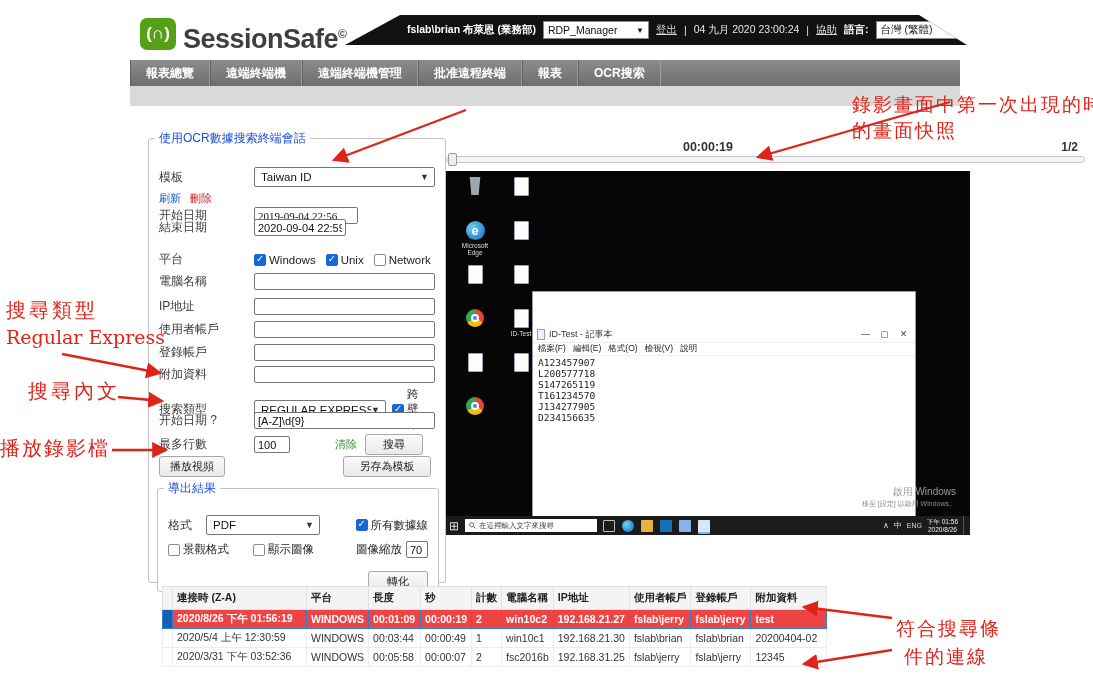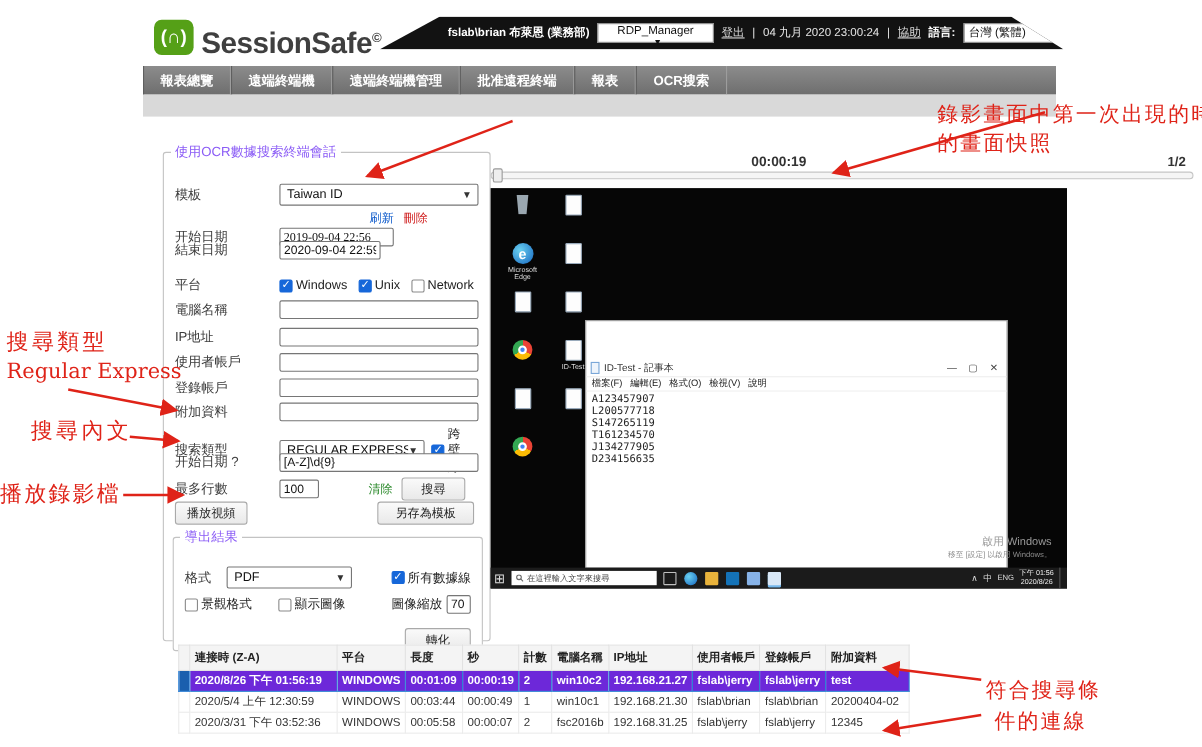--- a/index.html
+++ b/index.html
@@ -26,21 +26,21 @@
 
   
   .nav { position:absolute; left:130px; top:60px; width:830px; height:26px;
          background:linear-gradient(#8c8c8c,#6e6e6e); display:flex; align-items:stretch; }
   .nav-item { display:flex; align-items:center; padding:0 15px; color:#fff; font-size:12px; font-weight:bold;
               border-right:1px solid #9d9d9d; border-left:1px solid #5f5f5f; cursor:pointer; white-space:nowrap; }
   .subnav { position:absolute; left:130px; top:86px; width:830px; height:20px; background:#d9d9d9; }
 
   
   fieldset { border:1px solid #c3c3c3; border-radius:3px; background:#fff; }
-  legend { font-size:12px; color:#8b5cf6; padding:0 4px; margin-left:6px; }
+  legend { font-size:12px; color:#1d4ed8; padding:0 4px; margin-left:6px; }
   .form-box { position:absolute; left:148px; top:130px; width:298px; height:453px; }
   .frow { position:absolute; left:10px; right:10px; display:flex; align-items:center; }
   .flabel { width:95px; font-size:12px; color:#3c3c3c; flex:none; }
   .sel { display:flex; align-items:center; justify-content:space-between; border:1px solid #767676;
          border-radius:2px; background:#fff; height:20px; padding:0 5px 0 6px; font-size:11.5px; color:#111; cursor:pointer; }
   .sel .chev { font-size:9px; color:#333; }
   .inp { border:1px solid #767676; border-radius:2px; height:17px; font-size:11px; padding:0 3px;
          color:#111; font-family:"Liberation Sans",sans-serif; }
   .lnk { font-size:11px; cursor:pointer; }
   .lnk-refresh { color:#0a58ca; }
@@ -104,21 +104,21 @@
   .tray-eng { font-size:7px; }
   .tray-clock { font-size:6.5px; line-height:7.5px; color:#eee; text-align:center; }
   .show-desktop { width:4px; height:19px; border-left:1px solid #555; cursor:pointer; }
 
   
   .rtable { position:absolute; left:162px; top:586px; border-collapse:collapse; background:#fff;
             font-size:10.5px; color:#333; table-layout:fixed; }
   .rtable th { background:#f4f4f4; font-weight:bold; text-align:left; padding:4px 4px; color:#222;
                border:1px solid #e2e2e2; white-space:nowrap; overflow:hidden; }
   .rtable td { padding:2px 4px; border:1px solid #ececec; white-space:nowrap; overflow:hidden; height:17px; }
-  .rtable tr.sel-row td { background:#6d28d9; color:#fff; font-weight:bold; border-color:#2f80d4; }
+  .rtable tr.sel-row td { background:#ef4444; color:#fff; font-weight:bold; border-color:#2f80d4; }
   .rtable tr.sel-row td:first-child { background:#1a5fae; }
 
   
   .anno { position:absolute; color:#df2318; font-family:"DejaVu Serif", serif; z-index:40; white-space:nowrap; }
   .an-snapshot { left:852px; top:91px; font-size:19px; letter-spacing:2px; line-height:26px; }
   .an-type { left:6px; top:297px; font-size:20px; letter-spacing:3px; line-height:27px; }
   .an-type .en { font-size:19px; letter-spacing:0; }
   .an-content { left:28px; top:378px; font-size:20px; letter-spacing:3px; }
   .an-play { left:0px; top:435px; font-size:20px; letter-spacing:2px; }
   .an-match { left:896px; top:614px; font-size:19px; letter-spacing:2px; line-height:28px; }
@@ -129,21 +129,21 @@
 
 <div class="app">
 
   <div class="logo">
     <div class="logo-icon">(∩)</div>
     <div class="logo-text"><span>SessionSafe</span><span class="logo-sup">©</span></div>
   </div>
 
   <div class="topbar">
     <span class="tb-user">fslab\brian 布萊恩 (業務部)</span>
-    <span class="hsel" style="width:106px;flex-direction:column;">
+    <span class="hsel" style="width:106px;">
         <span>RDP_Manager</span>
         <span class="chev">▼</span>
       </span>
     <span class="tb-link">登出</span>
     <span class="tb-sep">|</span>
     <span class="tb-date">04 九月 2020  23:00:24</span>
     <span class="tb-sep">|</span>
     <span class="tb-link">協助</span>
     <span class="tb-lang-label">語言:</span>
     <span class="hsel" style="width:86px;">
@@ -165,21 +165,21 @@
   <fieldset class="form-box">
     <legend>使用OCR數據搜索終端會話</legend>
 
     <div class="frow" style="top:20px;">
       <span class="flabel">模板</span>
       <span class="sel" style="width:187px;">
           <span>Taiwan ID</span>
           <span class="chev">▼</span>
         </span>
     </div>
-    <div class="frow" style="top:44px; justify-content:flex-end; padding-right:46px; gap:9px;">
+    <div class="frow" style="top:44px; padding-right:46px; gap:9px;">
       <span class="lnk lnk-refresh">刷新</span>
       <span class="lnk lnk-delete">刪除</span>
     </div>
     <div class="frow" style="top:60px;">
       <span class="flabel">开始日期</span>
       <input class="inp" style="width: 104px; font-family: Liberation Serif, serif;" value="2019-09-04 22:56">
     </div>
     <div class="frow" style="top:72px;">
       <span class="flabel">結束日期</span>
       <input class="inp" style="width: 92px;" value="2020-09-04 22:59">

